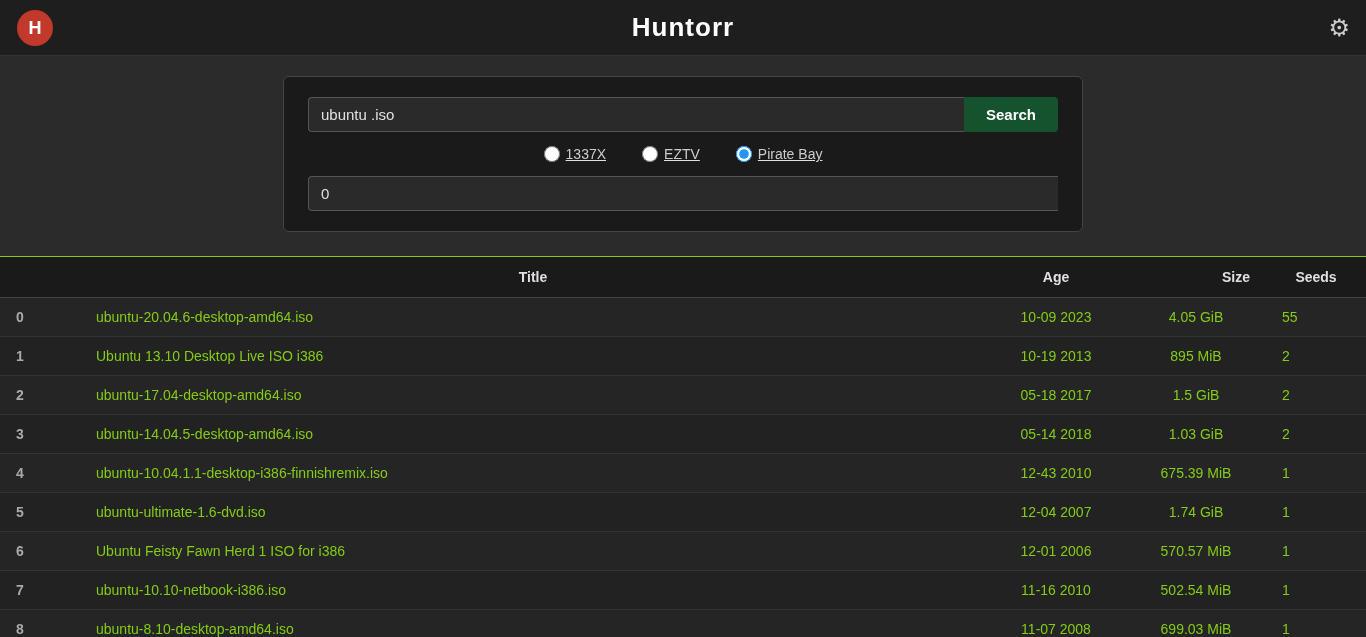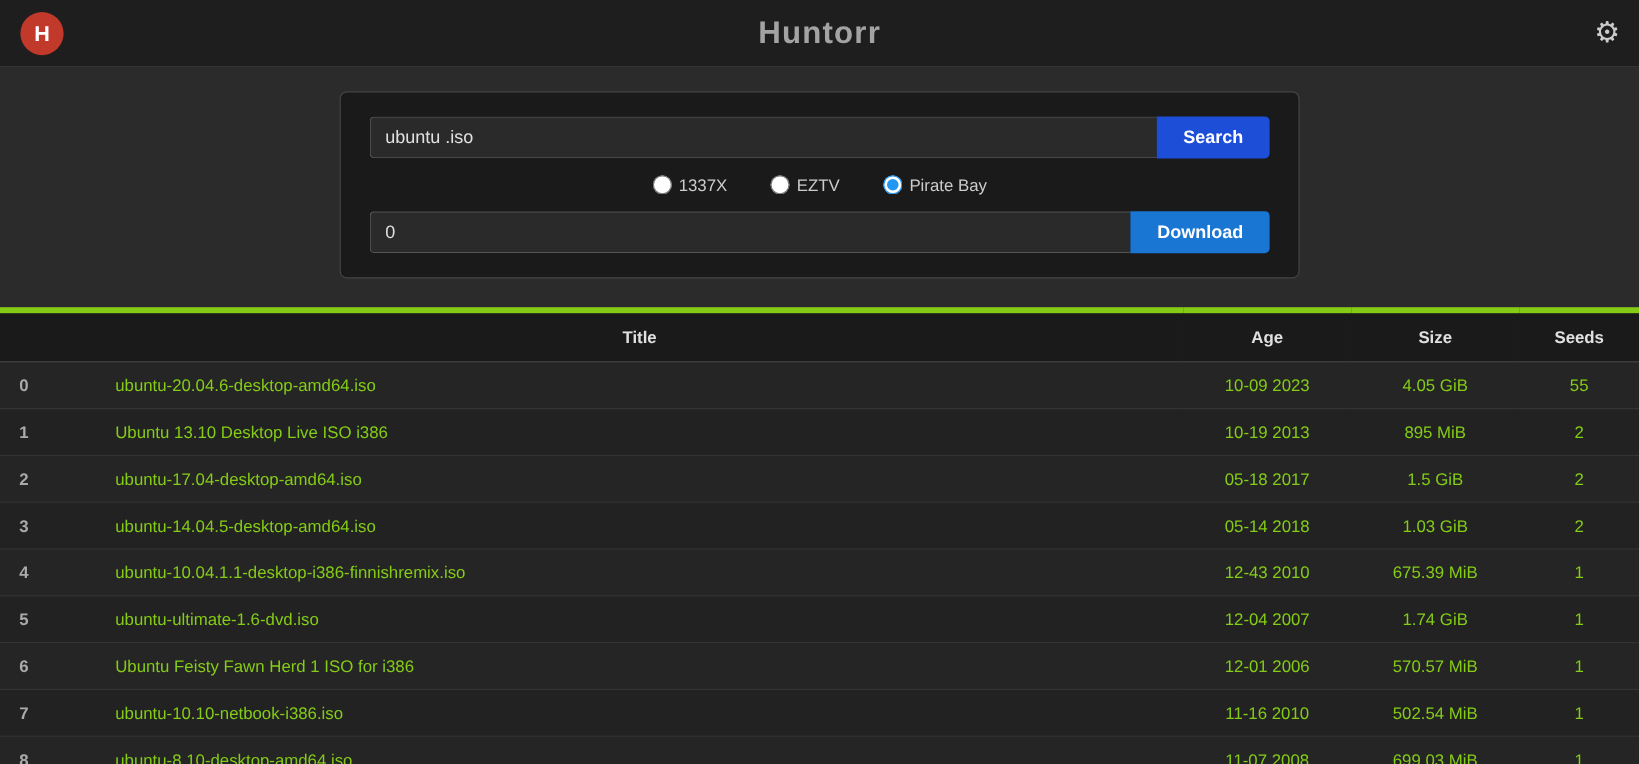--- a/index.html
+++ b/index.html
@@ -23,21 +23,21 @@
     }
     .header-logo {
       position: absolute;
       left: 16px;
       width: 38px;
       height: 38px;
     }
     .header-title {
       font-size: 26px;
       font-weight: 700;
-      color: #a3a3a3;
+      color: #ffffff;
       letter-spacing: 1px;
     }
     .header-settings {
       position: absolute;
       right: 16px;
       cursor: pointer;
       color: #ccc;
       font-size: 24px;
     }
 
@@ -60,37 +60,38 @@
       background-color: #2a2a2a;
       border: 1px solid #555;
       border-right: none;
       border-radius: 4px 0 0 4px;
       color: #e0e0e0;
       font-size: 15px;
       padding: 8px 12px;
       outline: none;
     }
     .search-btn {
-      background-color: #1d4ed8;
+      background-color: #14532d;
       border: none;
       border-radius: 0 4px 4px 0;
       color: #fff;
       cursor: pointer;
       font-size: 15px;
       font-weight: 600;
       padding: 8px 22px;
     }
 
     
     .radio-row {
       display: flex;
       align-items: center;
       justify-content: center;
       gap: 36px;
       margin: 14px 0 0 0;
+      text-decoration: underline;
     }
     .radio-label {
       display: flex;
       align-items: center;
       gap: 6px;
       cursor: pointer;
       font-size: 14px;
       color: #ccc;
     }
     .radio-label input[type="radio"] {
@@ -132,52 +133,52 @@
     .table-container {
       margin: 24px 0 0 0;
       width: 100%;
     }
     table {
       width: 100%;
       border-collapse: collapse;
     }
     thead tr {
       background-color: #1a1a1a;
-      border-top: 5px solid #84cc16;
+      border-top: 1px solid #84cc16;
       border-bottom: 1px solid #444;
     }
     thead th {
       padding: 12px 16px;
       font-size: 14px;
       font-weight: 600;
       color: #e0e0e0;
       text-align: left;
     }
     thead th.col-num { width: 80px; text-align: left; }
     thead th.col-title { text-align: center; }
     thead th.col-age { width: 140px; text-align: center; }
-    thead th.col-size { width: 140px; text-align: center; }
+    thead th.col-size { width: 140px; text-align: right; }
     thead th.col-seeds { width: 100px; text-align: center; }
 
     tbody tr {
       border-bottom: 1px solid #333;
       background-color: #252525;
     }
     tbody tr:nth-child(even) { background-color: #222222; }
 
     tbody td {
       padding: 11px 16px;
       font-size: 14px;
       color: #84cc16;
     }
     tbody td.col-num { font-weight: 600; color: #aaa; }
     tbody td.col-title { }
     tbody td.col-age { text-align: center; }
     tbody td.col-size { text-align: center; }
-    tbody td.col-seeds { text-align: center; }
+    tbody td.col-seeds { }
 
     
     ::-webkit-scrollbar { width: 8px; }
     ::-webkit-scrollbar-thumb { background: #555; border-radius: 4px; }
     ::-webkit-scrollbar-track { background: #222; }
   </style>
 </head>
 <body>
 
 <div class="header">
@@ -213,21 +214,20 @@
       <span>EZTV</span>
     </label>
     <label class="radio-label">
       <input type="radio" name="source" value="piratebay" checked="" style="">
       <span>Pirate Bay</span>
     </label>
   </div>
 
   <div class="download-row">
     <input class="download-input" type="text" value="0" style="">
-    <button class="download-btn">Download</button>
   </div>
 </div>
 
 <div class="table-container">
   <table>
     <thead>
       <tr>
         <th class="col-num"></th>
         <th class="col-title">Title</th>
         <th class="col-age">Age</th>

